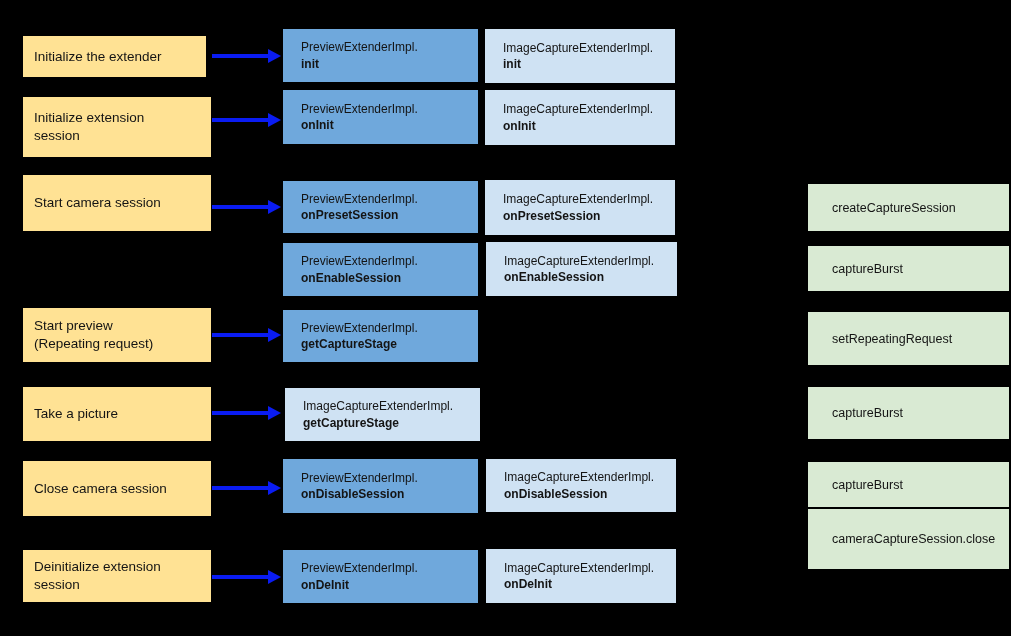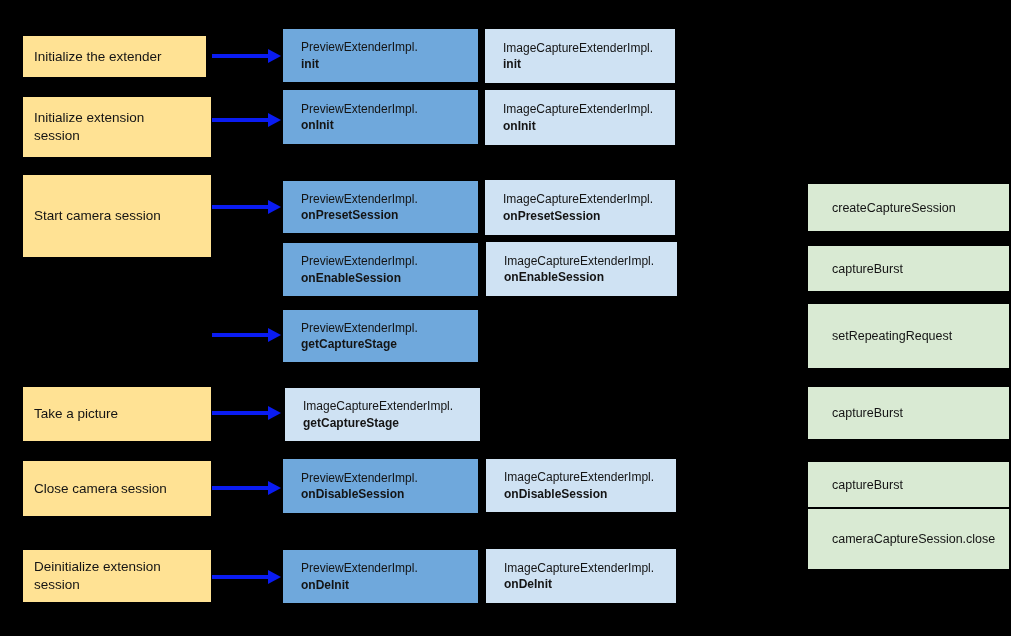--- a/index.html
+++ b/index.html
@@ -54,22 +54,26 @@
   <div class="hconn" style="left:476px;top:412px;width:336px"></div>
   <div class="hconn" style="left:671px;top:484px;width:141px"></div>
 
   <div class="box step" style="left:23px;top:36px;width:183px;height:41px">
     <span>Initialize the extender</span>
   </div>
   <div class="box step" style="left:23px;top:97px;width:188px;height:60px">
     <span>Initialize extension
 session</span>
   </div>
-  <div class="box step" style="left:23px;top:175px;width:188px;height:82px">
+  <div class="box step" style="left:23px;top:175px;width:188px;height:56px">
     <span>Start camera session</span>
+  </div>
+  <div class="box step" style="left:23px;top:308px;width:188px;height:54px">
+    <span>Start preview
+(Repeating request)</span>
   </div>
   <div class="box step" style="left:23px;top:387px;width:188px;height:54px">
     <span>Take a picture</span>
   </div>
   <div class="box step" style="left:23px;top:461px;width:188px;height:55px">
     <span>Close camera session</span>
   </div>
   <div class="box step" style="left:23px;top:550px;width:188px;height:52px">
     <span>Deinitialize extension
 session</span>
@@ -167,21 +171,21 @@
     <span class="m1">ImageCaptureExtenderImpl.</span>
     <span class="m2">onDeInit</span>
   </div>
 
   <div class="box cam" style="left:808px;top:184px;width:201px;height:47px">
     <span>createCaptureSession</span>
   </div>
   <div class="box cam" style="left:808px;top:246px;width:201px;height:45px">
     <span>captureBurst</span>
   </div>
-  <div class="box cam" style="left:808px;top:304px;width:201px;height:64px">
+  <div class="box cam" style="left:808px;top:312px;width:201px;height:53px">
     <span>setRepeatingRequest</span>
   </div>
   <div class="box cam" style="left:808px;top:387px;width:201px;height:52px">
     <span>captureBurst</span>
   </div>
   <div class="box cam" style="left:808px;top:462px;width:201px;height:45px">
     <span>captureBurst</span>
   </div>
   <div class="box cam" style="left:808px;top:509px;width:201px;height:60px">
     <span>cameraCaptureSession.close</span>

